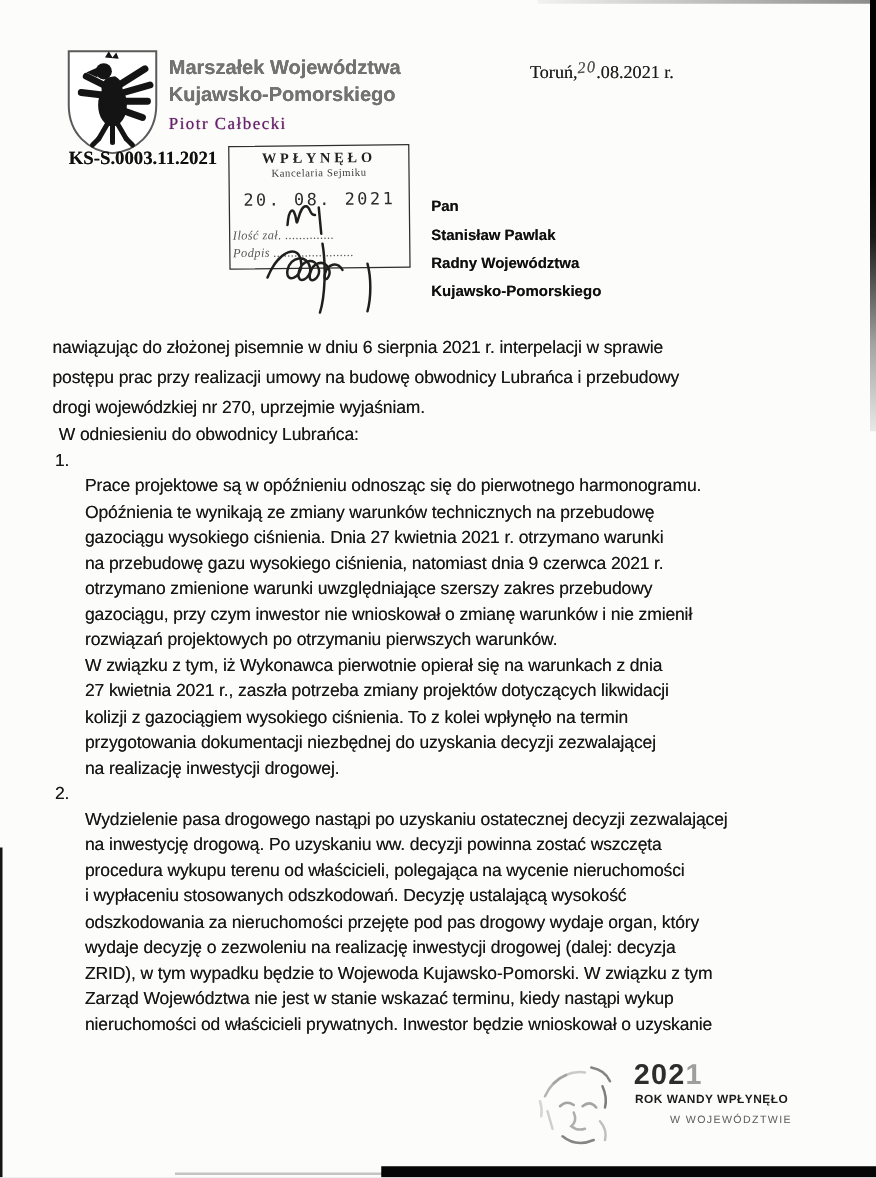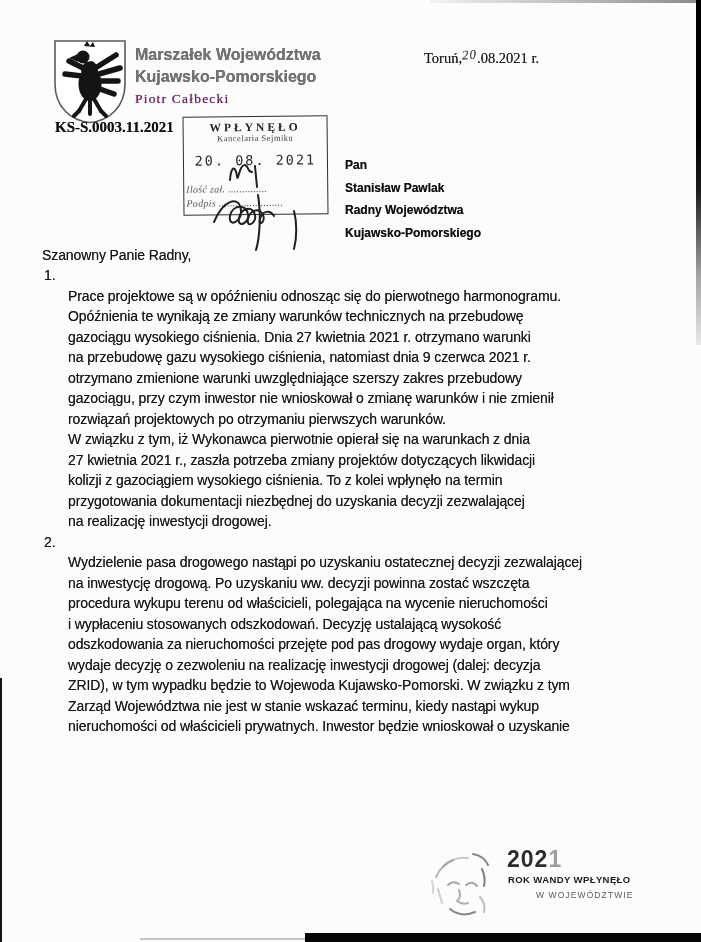--- a/index.html
+++ b/index.html
@@ -124,21 +124,24 @@
       </g>
     </svg>
   </div>
 
   <div class="recipient soft">Pan
 Stanisław Pawlak
 Radny Województwa
 Kujawsko-Pomorskiego</div>
 
   <div class="letter">
-    <div class="salutation soft">Szanowny Panie Radny,</div>
+    <div class="intro soft">nawiązując do złożonej pisemnie w dniu 6 sierpnia 2021 r. interpelacji w sprawie
+postępu prac przy realizacji umowy na budowę obwodnicy Lubrańca i przebudowy
+drogi wojewódzkiej nr 270, uprzejmie wyjaśniam.</div>
+    <div class="heading soft">W odniesieniu do obwodnicy Lubrańca:</div>
     <div class="list-item soft">
       <span class="list-num">1.</span><span>Prace projektowe są w opóźnieniu odnosząc się do pierwotnego harmonogramu.
 Opóźnienia te wynikają ze zmiany warunków technicznych na przebudowę
 gazociągu wysokiego ciśnienia. Dnia 27 kwietnia 2021 r. otrzymano warunki
 na przebudowę gazu wysokiego ciśnienia, natomiast dnia 9 czerwca 2021 r.
 otrzymano zmienione warunki uwzględniające szerszy zakres przebudowy
 gazociągu, przy czym inwestor nie wnioskował o zmianę warunków i nie zmienił
 rozwiązań projektowych po otrzymaniu pierwszych warunków.
 W związku z tym, iż Wykonawca pierwotnie opierał się na warunkach z dnia
 27 kwietnia 2021 r., zaszła potrzeba zmiany projektów dotyczących likwidacji

